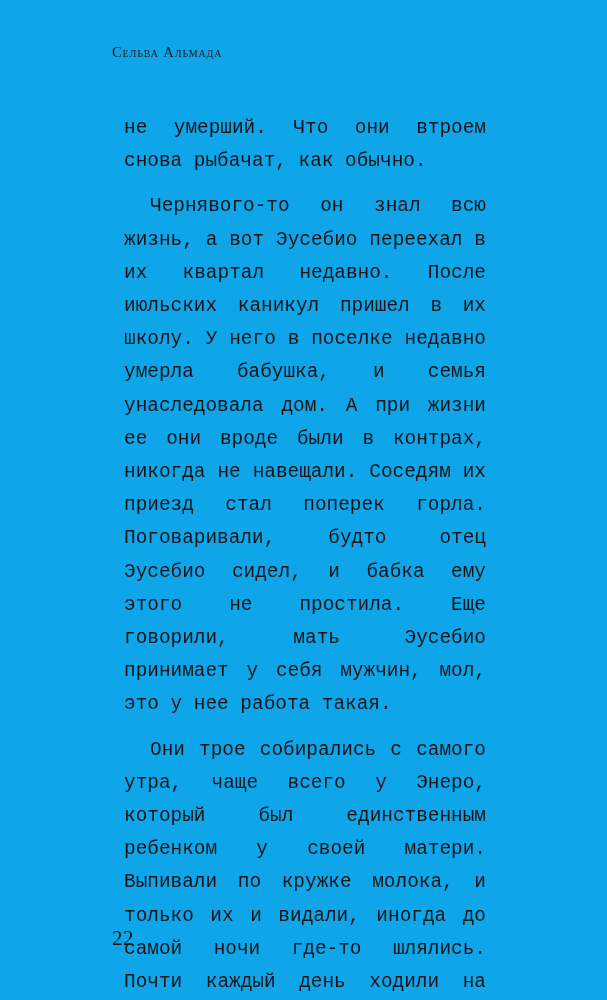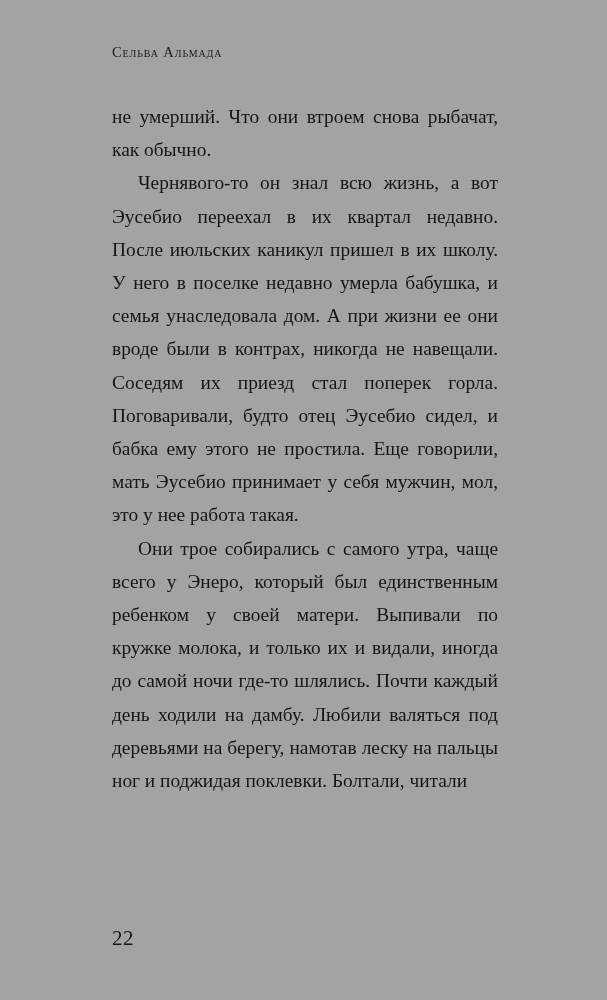--- a/index.html
+++ b/index.html
@@ -13,21 +13,21 @@
     overflow: hidden;
     font-family: "Liberation Serif", "DejaVu Serif", serif;
     color: #1a1a1a;
   }
   .page {
     position: relative;
     width: 607px;
     height: 1000px;
     box-sizing: border-box;
     padding: 0;
-    background: #a3a3a3;
+    background: #0ea5e9;
   }
   .running-head {
     position: absolute;
     top: 44px;
     left: 112px;
     font-family: "Liberation Serif", "DejaVu Serif", serif;
     font-size: 14.5px;
     letter-spacing: 0.9px;
     color: #1a1a1a;
     font-variant: small-caps;
@@ -39,22 +39,23 @@
     top: 100px;
     left: 112px;
     width: 386px;
     font-size: 19.4px;
     line-height: 33.2px;
     text-align: justify;
     text-justify: inter-word;
     color: #16161a;
   }
   .body-text p {
-    margin: 0;
+    margin: 12px;
     text-indent: 0;
+    font-family: Liberation Mono, monospace;
   }
   .body-text p.indent {
     text-indent: 26px;
   }
   .folio {
     position: absolute;
     left: 112px;
     top: 926px;
     font-size: 21px;
     color: #16161a;

